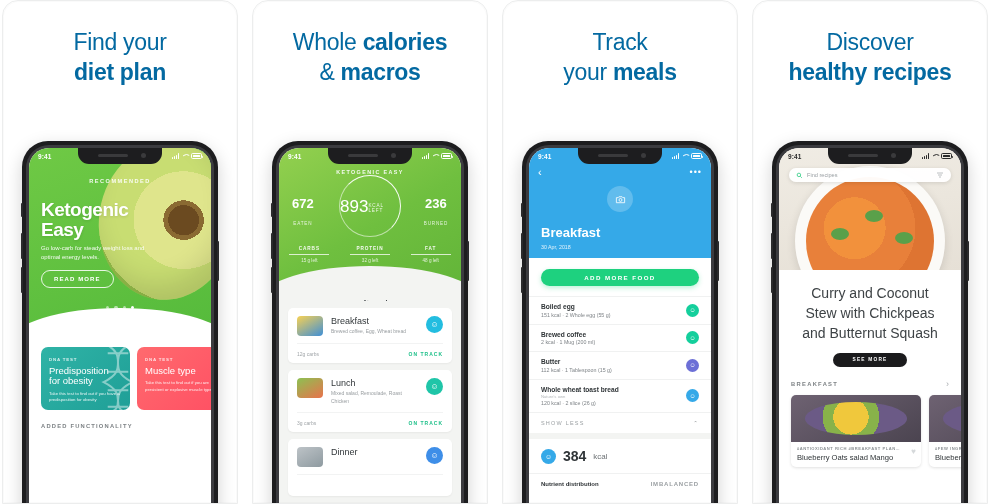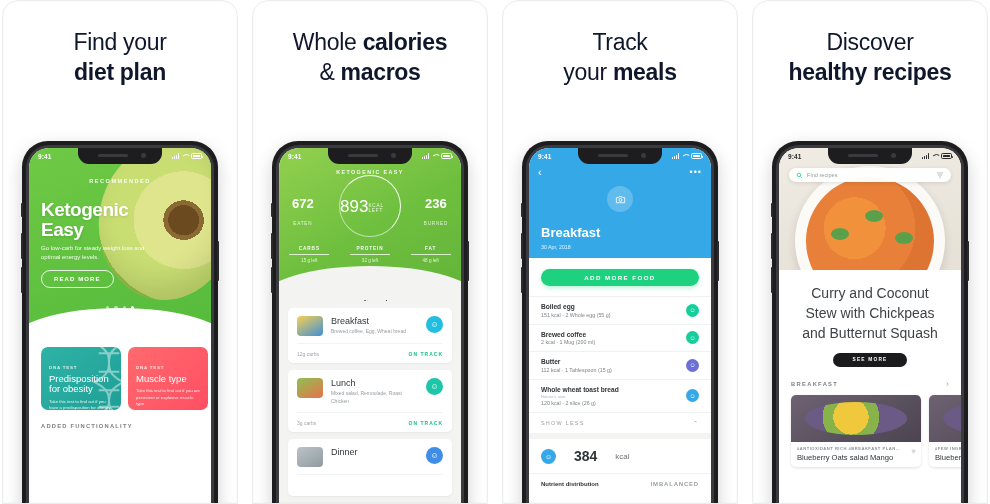--- a/index.html
+++ b/index.html
@@ -5,21 +5,21 @@
   * { box-sizing: border-box; margin:0; padding:0; }
   html,body { width:990px; height:504px; background:#ffffff; overflow:hidden;
     font-family:"Liberation Sans", sans-serif; }
   .stage { position:relative; width:990px; height:504px; display:flex; gap:14px; padding:0 2px; }
 
   .panel { position:relative; width:236px; height:504px; background:#fff;
     border:1px solid #eceded; border-radius:16px 16px 0 0; overflow:hidden; }
   .panel .glow { position:absolute; inset:0; border-radius:16px 16px 0 0;
     box-shadow: inset 0 0 0 1px rgba(0,0,0,0.02); pointer-events:none; }
 
-  .headline { text-align:center; padding-top:26px; color:#0f172a;
+  .headline { text-align:center; padding-top:26px; color:#0369a1;
     font-size:23px; line-height:1.32; letter-spacing:-0.3px; font-weight:300; }
   .headline b { font-weight:700; }
 
   
   .phone { position:absolute; left:50%; transform:translateX(-50%); top:140px;
     width:196px; height:400px; }
   .phone .body { position:absolute; inset:0; background:#1d1d1f;
     border-radius:26px 26px 0 0; box-shadow:0 6px 18px rgba(0,0,0,.18); }
   .phone .rim { position:absolute; left:4px; right:4px; top:4px; bottom:0;
     background:#3b3b3f; border-radius:23px 23px 0 0; }
@@ -69,21 +69,21 @@
   .p1-btn { position:absolute; left:12px; top:122px; padding:5px 12px; border:1px solid rgba(255,255,255,.85);
     border-radius:20px; color:#fff; font-size:6px; letter-spacing:1.1px; font-weight:700; }
   .p1-dots { position:absolute; left:0; right:0; top:158px; display:flex; justify-content:center; gap:5px; }
   .p1-dots i { width:3.4px; height:3.4px; border-radius:50%; background:rgba(255,255,255,.55); display:block; }
   .p1-dots i.on { background:#fff; }
   .p1-curve { position:absolute; left:-10%; bottom:-16px; width:120%; height:34px;
     background:#fff; border-radius:50% 50% 0 0 / 100% 100% 0 0; }
   .sec-label { font-size:5.8px; letter-spacing:1.2px; color:#7d8285; font-weight:700;
     padding:9px 12px 6px; }
   .dna-row { display:flex; gap:7px; padding:0 12px; }
-  .dna { width:80px; height:63px; border-radius:7px; padding:18px 8px; color:#fff; position:relative; overflow:hidden; flex:none; }
+  .dna { width:89px; height:63px; border-radius:7px; padding:10px 8px; color:#fff; position:relative; overflow:hidden; flex:none; }
   .dna.teal { background:linear-gradient(135deg,#2fb3a6,#1f9f97); }
   .dna.pink { background:linear-gradient(135deg,#ff6a6e,#ff4f63); }
   .dna .tag { font-size:4.4px; letter-spacing:.8px; opacity:.8; font-weight:700; }
   .dna .ttl { font-size:9.5px; line-height:1.1; margin-top:4px; font-weight:400; }
   .dna .dsc { font-size:4.3px; line-height:1.45; margin-top:4px; opacity:.88; }
   .helix { position:absolute; right:-10px; top:-4px; width:44px; height:72px; opacity:.45; }
 
   
   .p2-hero { position:relative; height:136px; background:linear-gradient(150deg,#93d04f,#6fbf3f 55%,#63b539); }
   .p2-hero .p1-curve { background:#f3f4f2; }
@@ -137,21 +137,21 @@
     box-shadow:0 2px 5px rgba(30,209,127,.3); }
   .fitem { display:flex; align-items:center; padding:6px 12px; border-top:1px solid #f0f1f1; }
   .fitem .nm { font-size:6.6px; font-weight:700; color:#2f3437; }
   .fitem .bnd { font-size:4.2px; color:#b3b7ba; margin-top:1px; }
   .fitem .ds { font-size:5.3px; color:#7e8387; margin-top:1.5px; }
   .fitem .sm { width:13px; height:13px; border-radius:50%; margin-left:auto;
     display:flex; align-items:center; justify-content:center; color:#fff; font-size:6px; }
   .showless { display:flex; align-items:center; justify-content:space-between;
     padding:7px 12px 7px; border-top:1px solid #f0f1f1; font-size:5.5px;
     letter-spacing:1.2px; color:#9a9fa2; }
-  .totalrow { display:flex; align-items:center; gap:18px; padding:9px 12px;
+  .totalrow { display:flex; align-items:center; gap:7px; padding:9px 12px;
     background:#fff; border-top:6px solid #f3f4f2; }
   .totalrow .sm { width:15px; height:15px; border-radius:50%; background:#35a9e8;
     display:flex; align-items:center; justify-content:center; color:#fff; font-size:7px; }
   .totalrow b { font-size:14px; color:#2f3437; } .totalrow span{ font-size:8px; color:#6e7376; }
   .nutri { display:flex; justify-content:space-between; padding:7px 12px; border-top:1px solid #f0f1f1;
     font-size:6px; font-weight:700; color:#2f3437; }
   .nutri .imb { color:#9a9fa2; letter-spacing:.8px; }
 
   
   .p4-hero { position:relative; height:122px;

